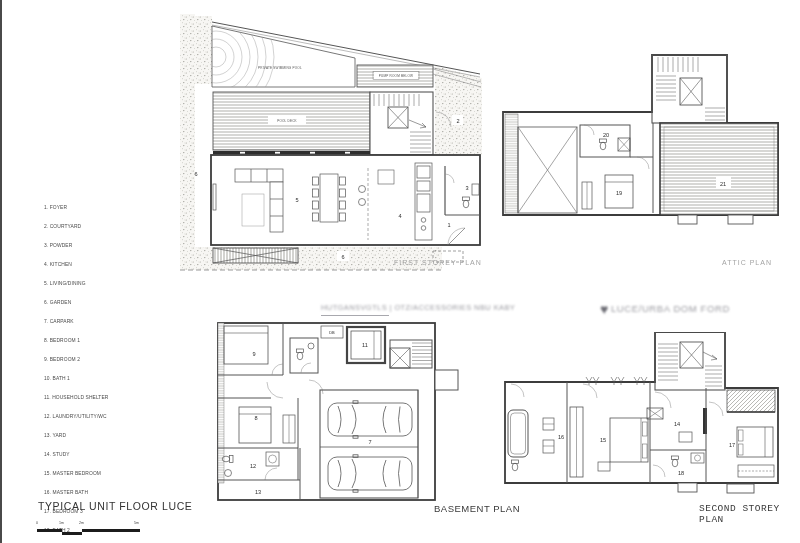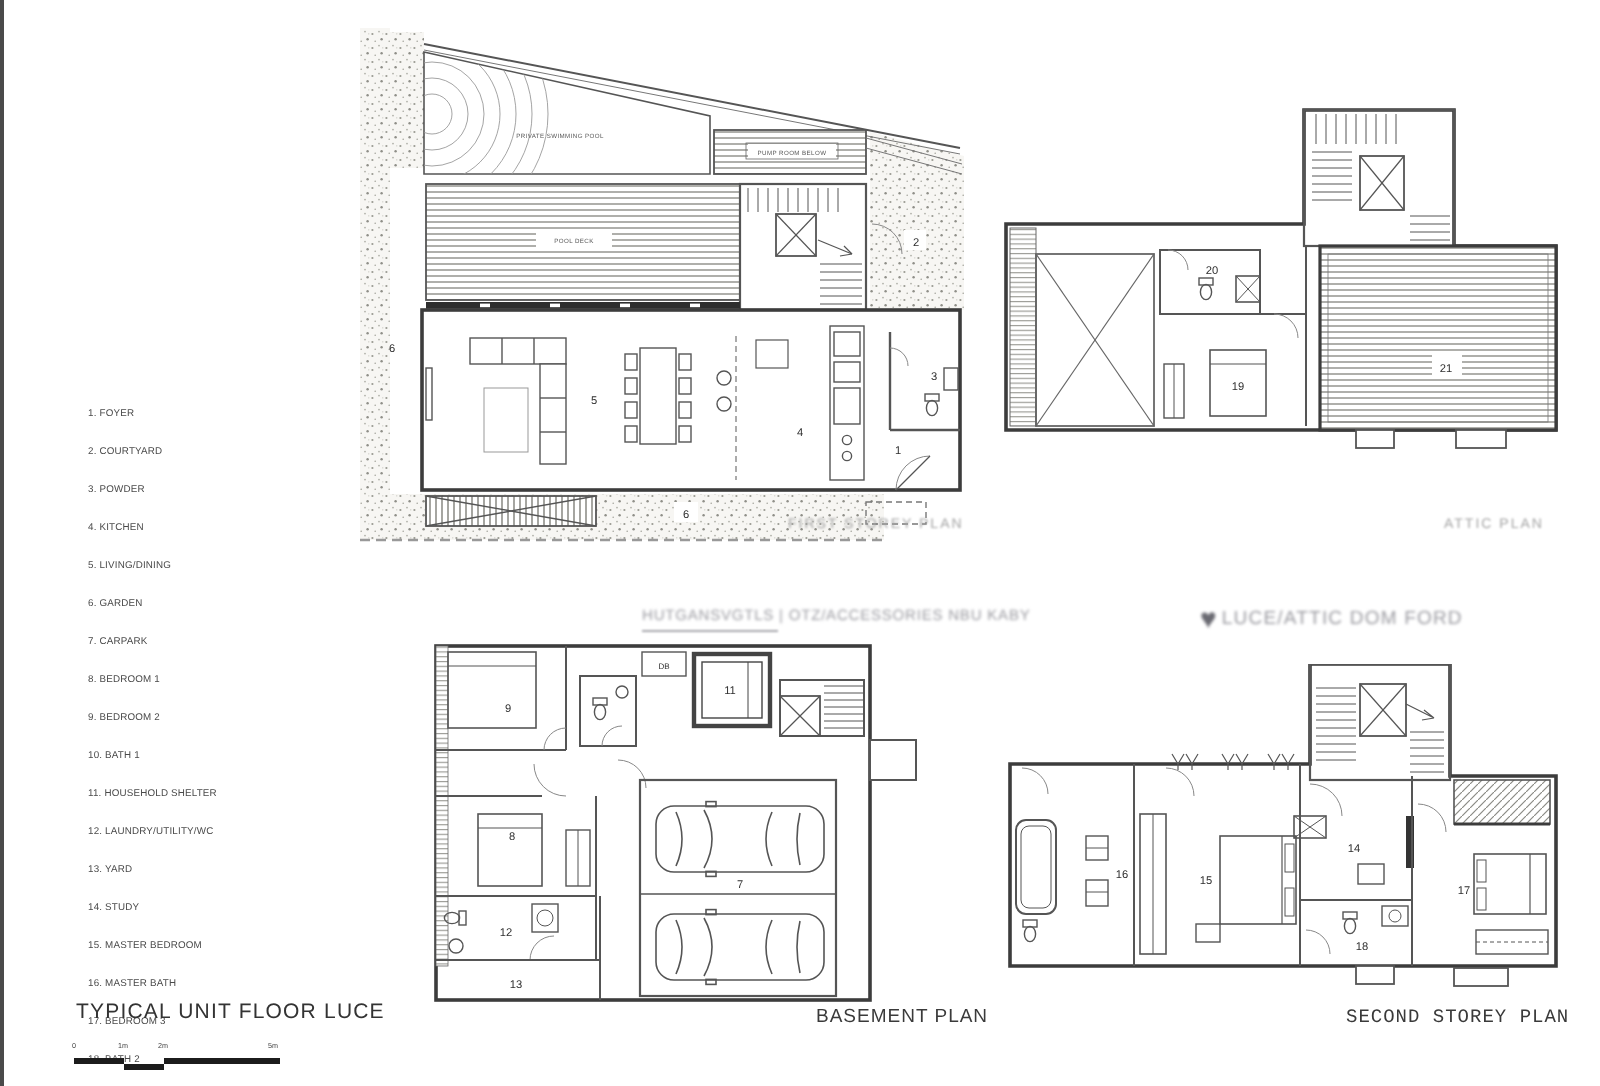--- a/index.html
+++ b/index.html
@@ -8,21 +8,21 @@
   #edge-line{position:absolute;left:0;top:0;width:2px;height:543px;background:#4a4a4a;}
   .plan{position:absolute;}
   svg{display:block;}
   svg text{font-family:"Liberation Sans",sans-serif;fill:#2f2f2f;}
   .roomnum{font-size:5.6px;}
   .tinylabel{font-size:3.1px;fill:#555;letter-spacing:.2px;}
   #legend{position:absolute;left:44px;top:192px;font-size:4.9px;line-height:6.35px;
           color:#4a4a4a;letter-spacing:.1px;white-space:pre;}
   #main-title{position:absolute;left:38px;top:500px;font-size:10.5px;color:#333;
               letter-spacing:.6px;}
-  .caption{position:absolute;font-size:9.5px;color:#3a3a3a;letter-spacing:.5px;}
+  .caption{position:absolute;font-size:9.5px;color:#3a3a3a;letter-spacing:.5px;margin-left:26px;}
   #caption-basement{left:408px;top:503px;}
   #caption-second{left:673px;top:503px;font-family:Liberation Mono, monospace;}
   .faint-caption{position:absolute;font-size:7px;color:#a3a3a3;letter-spacing:1px;
                  filter:blur(.4px);}
   #caption-first{left:394px;top:259px;}
   #caption-attic{left:722px;top:259px;}
   .watermark{position:absolute;color:#9b9ba1;filter:blur(.8px);white-space:nowrap;}
   #wm-left{left:321px;top:303px;font-size:7.5px;letter-spacing:.4px;}
   #wm-left-underline{position:absolute;left:321px;top:315px;width:68px;height:1px;
                      background:#a8a8ae;filter:blur(.4px);}
@@ -546,21 +546,21 @@
     </g>
     <text class="roomnum" x="229" y="115" text-anchor="middle">17</text>
 
     <rect x="175" y="151" width="19" height="9" fill="#ffffff" stroke="#555" stroke-width="0.9"></rect>
     <rect x="224" y="152" width="27" height="9" fill="#ffffff" stroke="#555" stroke-width="0.9"></rect>
   </svg>
 
   <div class="watermark" id="wm-left">HUTGANSVGTLS | OTZ/ACCESSORIES NBU KABY</div>
   <div id="wm-left-underline"></div>
   <div class="watermark" id="wm-right">
-    <span class="heart">♥</span><span>LUCE/ATTIC DOM FORD</span>
+    <span class="heart">♥</span><span>LUCE/URBA DOM FORD</span>
   </div>
 
   <div class="faint-caption" id="caption-first">FIRST STOREY PLAN</div>
   <div class="faint-caption" id="caption-attic">ATTIC PLAN</div>
   <div id="main-title">TYPICAL UNIT FLOOR LUCE</div>
   <div class="caption" id="caption-basement">BASEMENT PLAN</div>
   <div class="caption" id="caption-second">SECOND STOREY PLAN</div>
 
   <div id="scalebar">
     <span class="tick" style="left:0px;">0</span>

